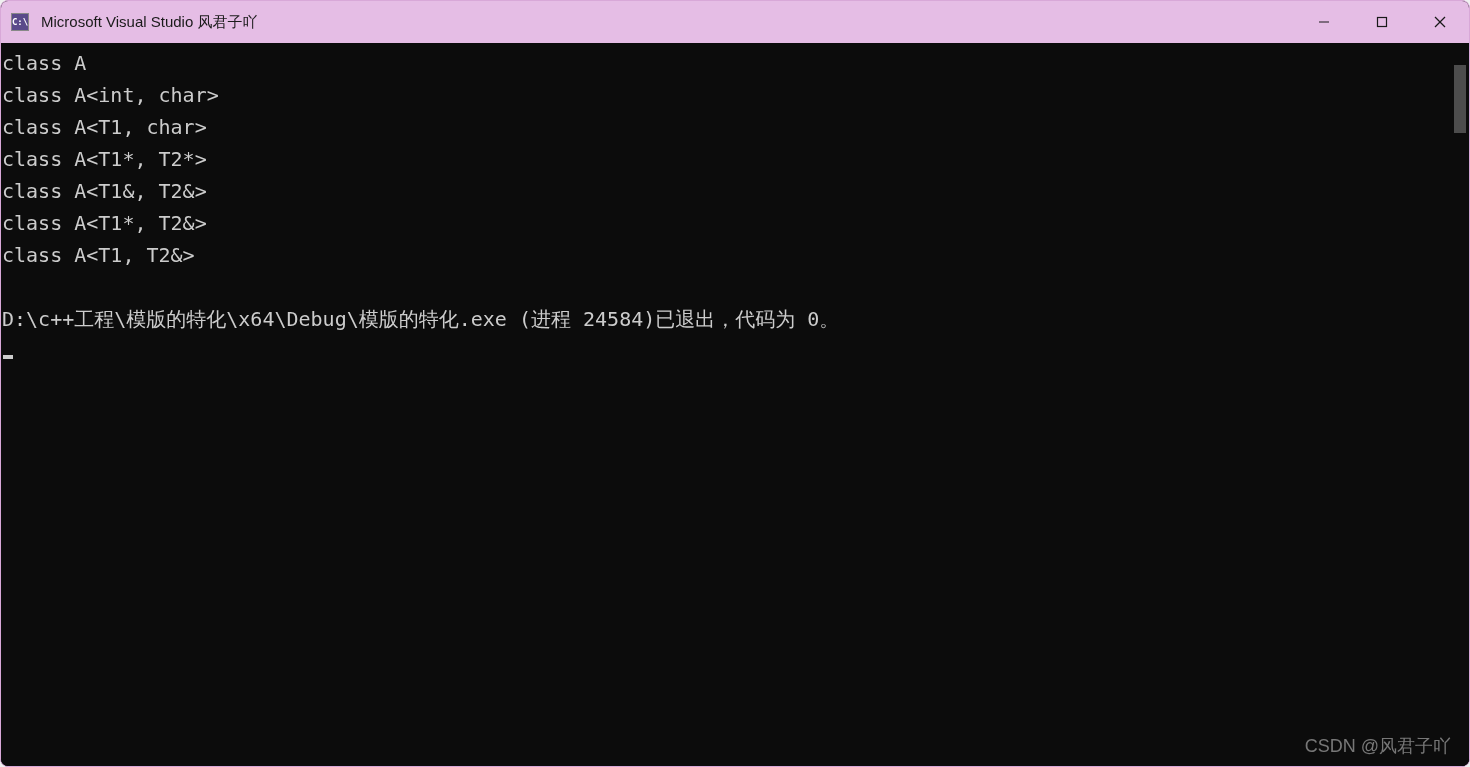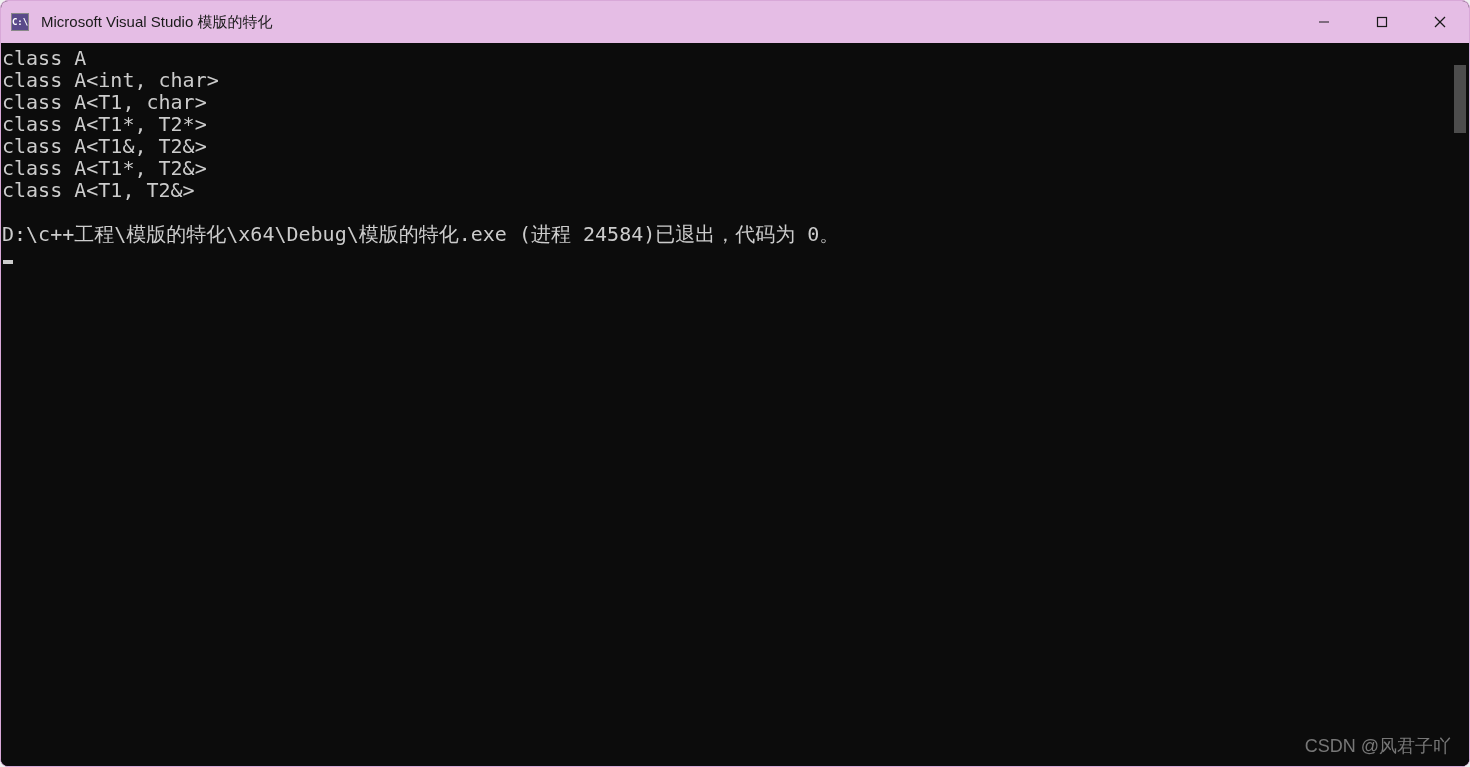--- a/index.html
+++ b/index.html
@@ -68,21 +68,21 @@
       background: #0c0c0c;
       position: relative;
       display: flex;
     }
     .console-text {
       flex: 1;
       padding: 4px 0 0 1px;
       color: #cccccc;
       font-family: "NSimSun", "SimSun", Consolas, monospace;
       font-size: 20px;
-      line-height: 22px;
+      line-height: 32px;
       white-space: pre;
     }
     .cursor {
       display: inline-block;
       width: 10px;
       height: 4px;
       background: #cccccc;
       vertical-align: -1px;
       margin-left: 1px;
     }
@@ -110,21 +110,21 @@
       opacity: 0.85;
       margin-top: 40px;
     }
   </style>
 </head>
 <body>
 
 <div class="window">
   <div class="titlebar">
     <div class="titlebar-icon">C:\</div>
-    <div class="title-text">Microsoft Visual Studio 模版的特化</div>
+    <div class="title-text">Microsoft Visual Studio 风君子吖</div>
     <div class="window-controls">
       <div class="win-btn">
         <svg viewBox="0 0 12 12">
             <line x1="1" y1="6" x2="11" y2="6" stroke="#1a1a1a" stroke-width="1.2"></line>
           </svg>
       </div>
       <div class="win-btn">
         <svg viewBox="0 0 12 12">
             <rect x="1.5" y="1.5" width="9" height="9" fill="none" stroke="#1a1a1a" stroke-width="1.2"></rect>
           </svg>

